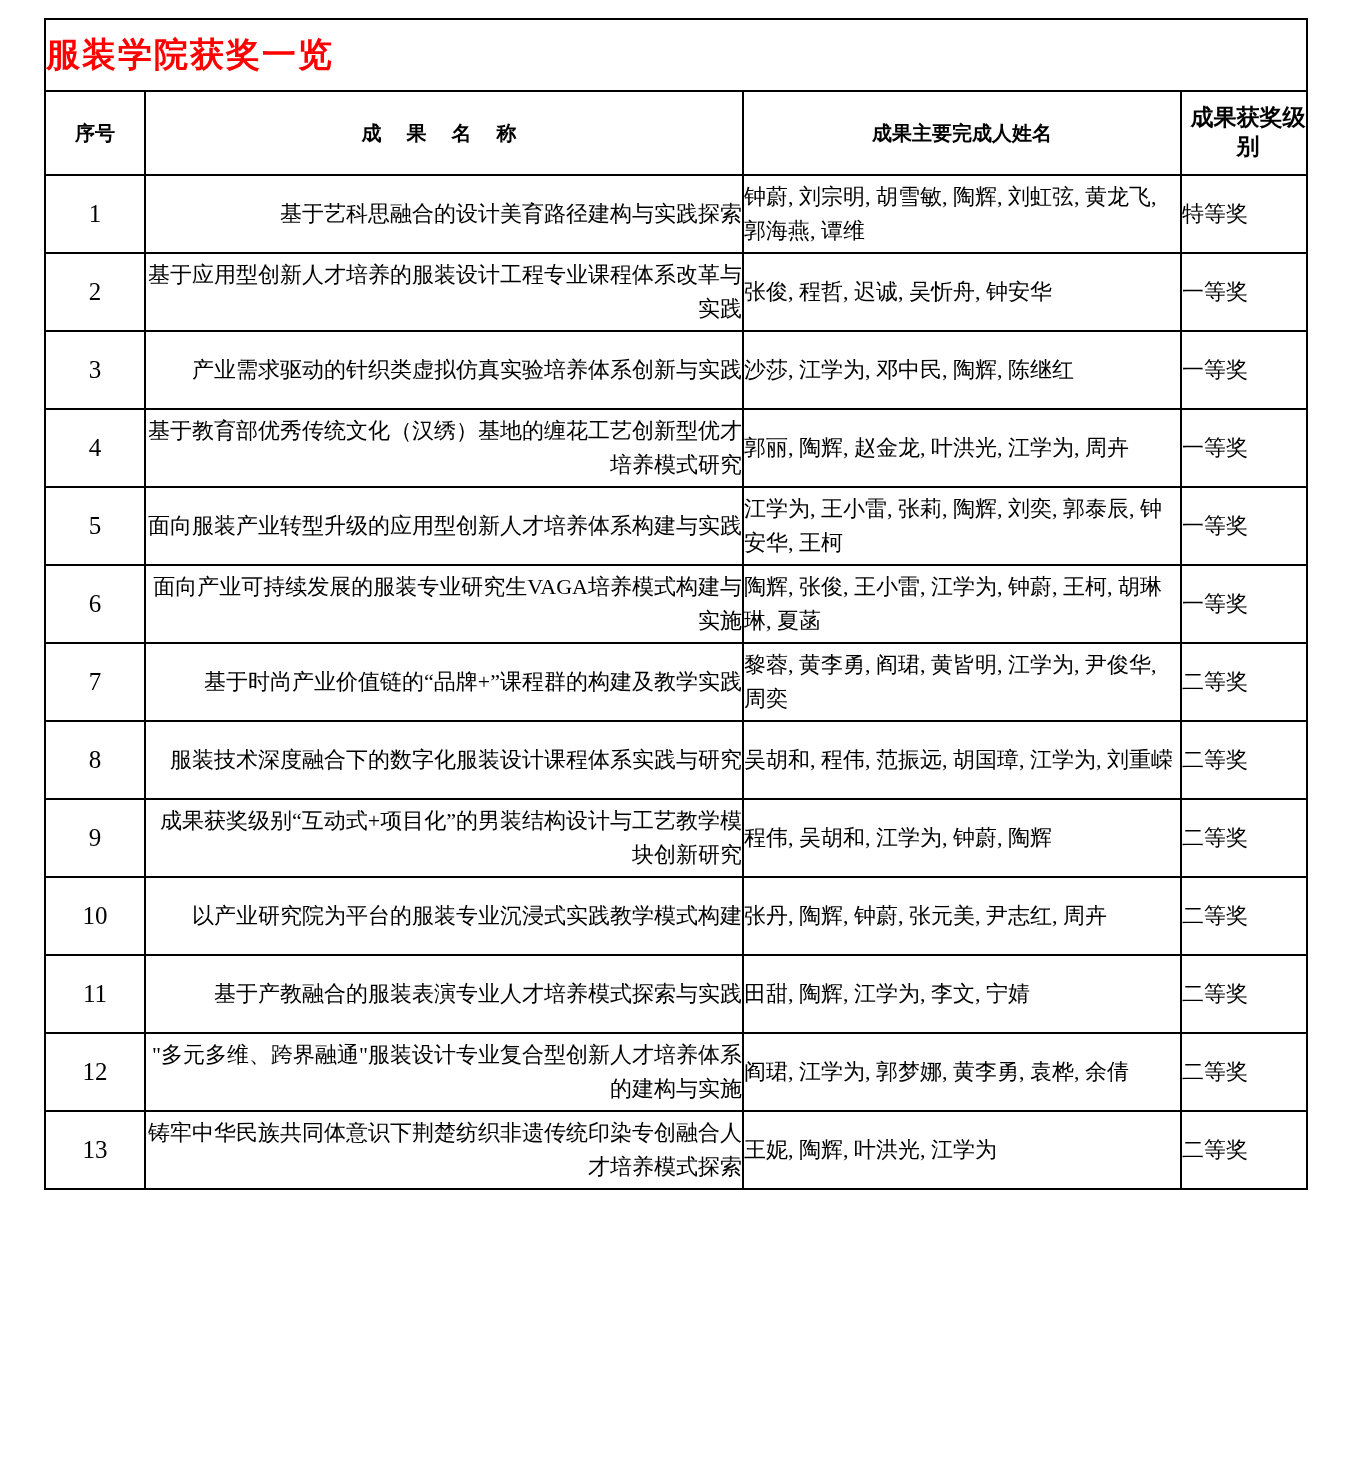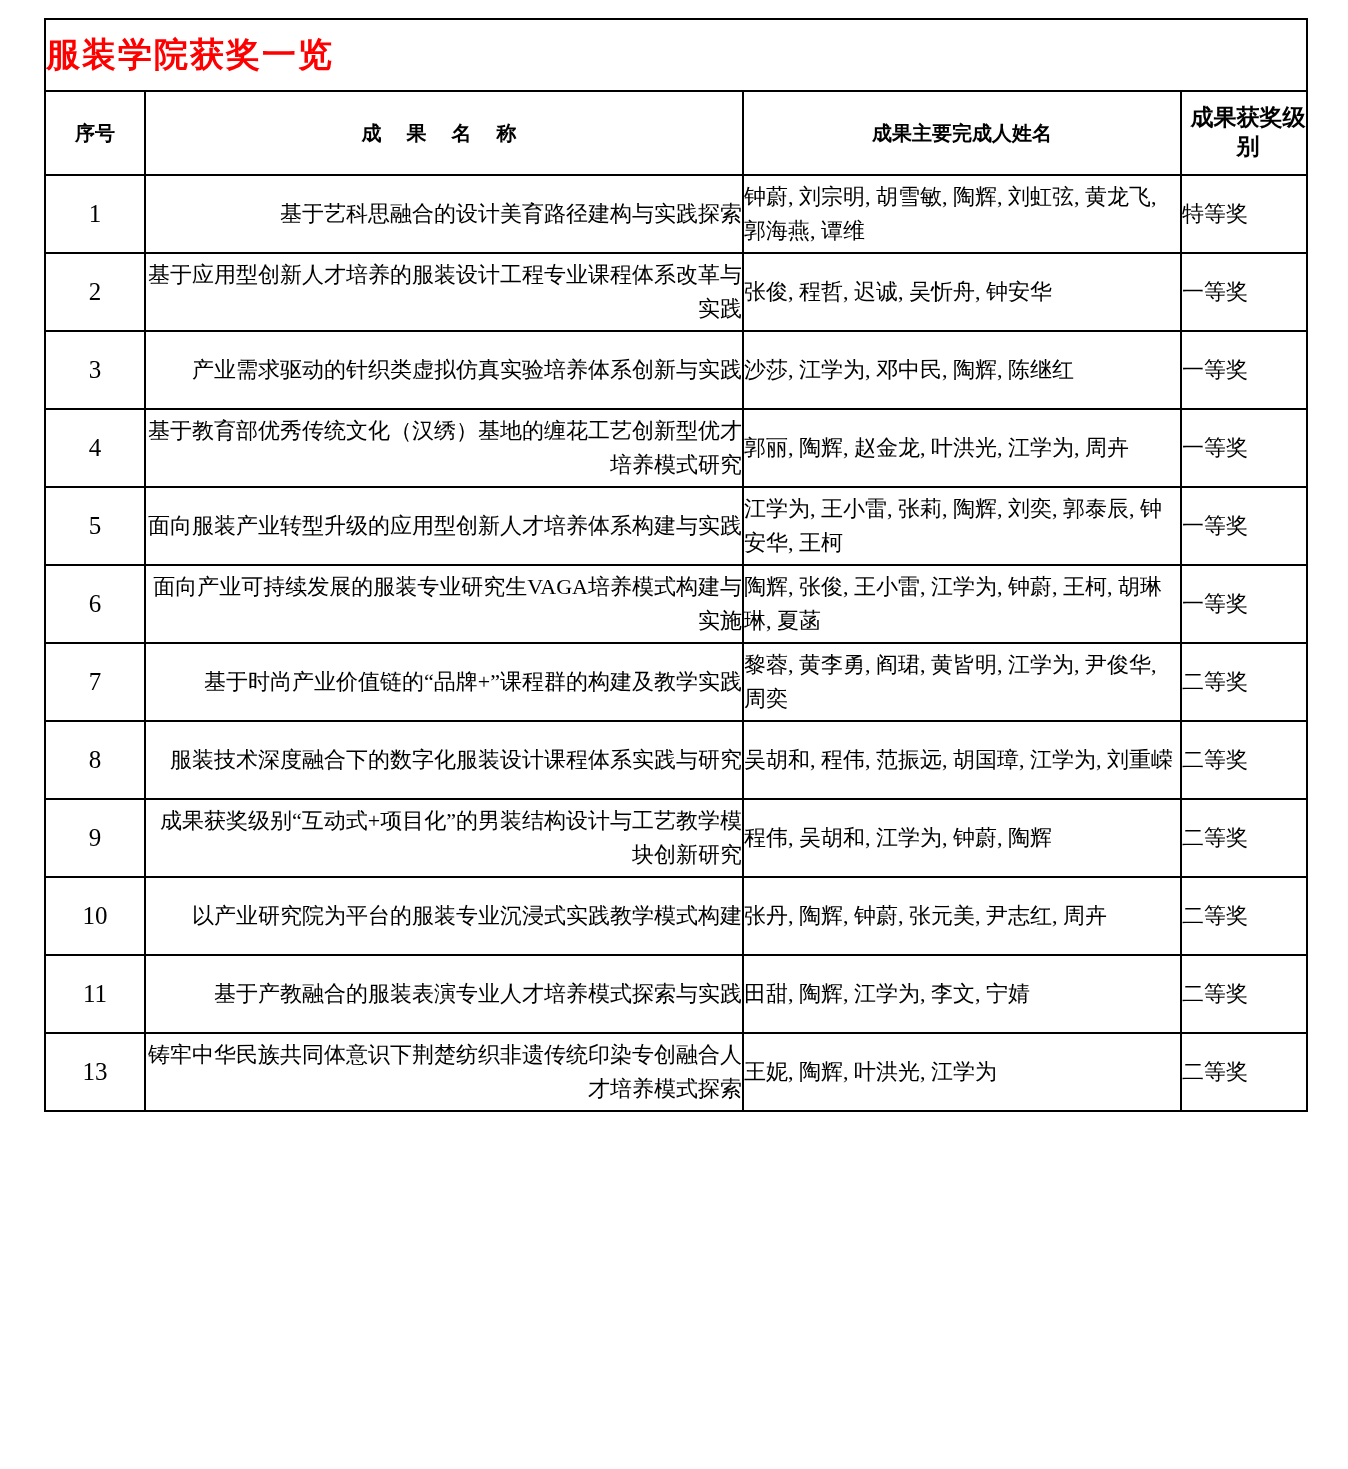--- a/index.html
+++ b/index.html
@@ -170,20 +170,26 @@
         <td class="c-people">张丹, 陶辉, 钟蔚, 张元美, 尹志红, 周卉</td>
         <td class="c-level">二等奖</td>
       </tr>
       <tr class="row-std">
         <td class="c-no">11</td>
         <td class="c-name">基于产教融合的服装表演专业人才培养模式探索与实践</td>
         <td class="c-people">田甜, 陶辉, 江学为, 李文, 宁婧</td>
         <td class="c-level">二等奖</td>
       </tr>
       <tr class="row-std">
+        <td class="c-no">12</td>
+        <td class="c-name">"多元多维、跨界融通"服装设计专业复合型创新人才培养体系的建构与实施</td>
+        <td class="c-people">阎珺, 江学为, 郭梦娜, 黄李勇, 袁桦, 余倩</td>
+        <td class="c-level">二等奖</td>
+      </tr>
+      <tr class="row-std">
         <td class="c-no">13</td>
         <td class="c-name">铸牢中华民族共同体意识下荆楚纺织非遗传统印染专创融合人才培养模式探索</td>
         <td class="c-people">王妮, 陶辉, 叶洪光, 江学为</td>
         <td class="c-level">二等奖</td>
       </tr>
     </tbody>
   </table>
 </div>
 
 </body></html>

